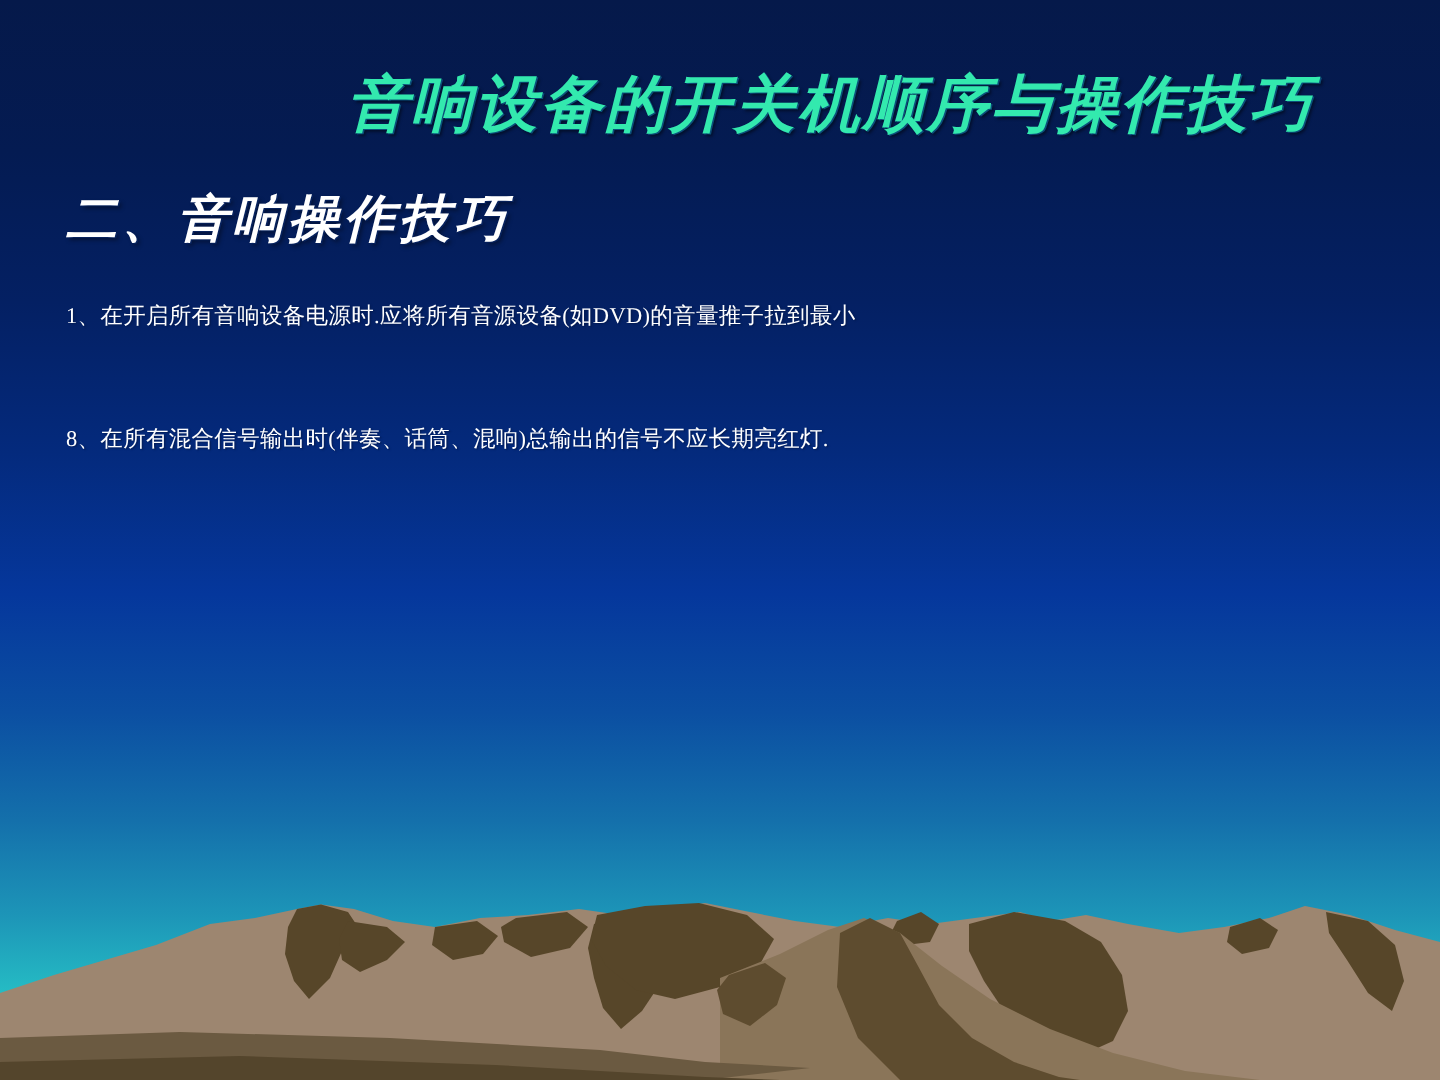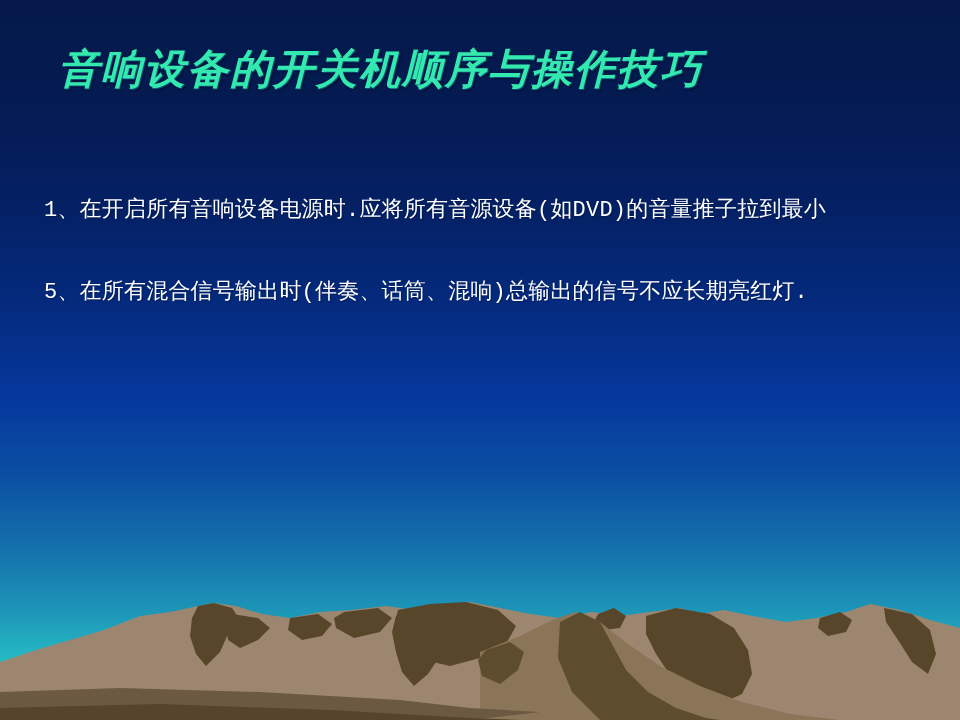--- a/index.html
+++ b/index.html
@@ -36,21 +36,21 @@
     height: 120px;
     display: block;
   }
 
   
   .title-block {
     position: absolute;
     left: 0;
     top: 46px;
     width: 876px;
-    text-align: left;
+    text-align: right;
   }
   .title {
     display: inline-block;
     margin-left: 58px;
     font-family: "DejaVu Serif", "Liberation Serif", serif;
     font-size: 41px;
     font-weight: bold;
     font-style: italic;
     letter-spacing: 2px;
     color: #33e9ae;
@@ -86,24 +86,24 @@
 
   
   .body-block {
     position: absolute;
     left: 44px;
     top: 198px;
     width: 880px;
   }
   .para {
     color: #ffffff;
-    font-size: 22px;
+    font-size: 15px;
     line-height: 26px;
     letter-spacing: 0.2px;
-    font-family: Liberation Mono, monospace;
+    font-family: Liberation Serif, serif;
     text-shadow: 1px 1px 1px rgba(4,24,72,0.7);
   }
   .para .line {
     display: block;
     white-space: nowrap;
   }
   .para.second {
     margin-top: 56px;
   }
 </style>
@@ -142,26 +142,29 @@
     <path fill="#5e4c2f" d="M486,50 L510,42 L524,52 L518,70 L500,84 L482,76 L478,60 Z"></path>
 
     <path fill="#6b5a41" d="M0,92 L120,88 L260,92 L400,100 L470,108 L540,112 L470,120 L0,120 Z"></path>
     <path fill="#54452c" d="M0,108 L160,104 L330,110 L470,118 L520,120 L0,120 Z"></path>
   </svg>
 
   <div class="title-block">
     <span class="title">音响设备的开关机顺序与操作技巧</span>
   </div>
 
+  <div class="subtitle-block">
+    <span class="subtitle">二、音响操作技巧</span>
+  </div>
 
   <div class="body-block">
 
     <div class="para first">
       <span class="line">1、在开启所有音响设备电源时.应将所有音源设备(如DVD)的音量推子拉到最小</span>
     </div>
 
     <div class="para second">
-      <span class="line">5、在所有混合信号输出时(伴奏、话筒、混响)总输出的信号不应长期亮红灯.</span>
+      <span class="line">8、在所有混合信号输出时(伴奏、话筒、混响)总输出的信号不应长期亮红灯.</span>
     </div>
 
   </div>
 
 </div>
 
 </body></html>

